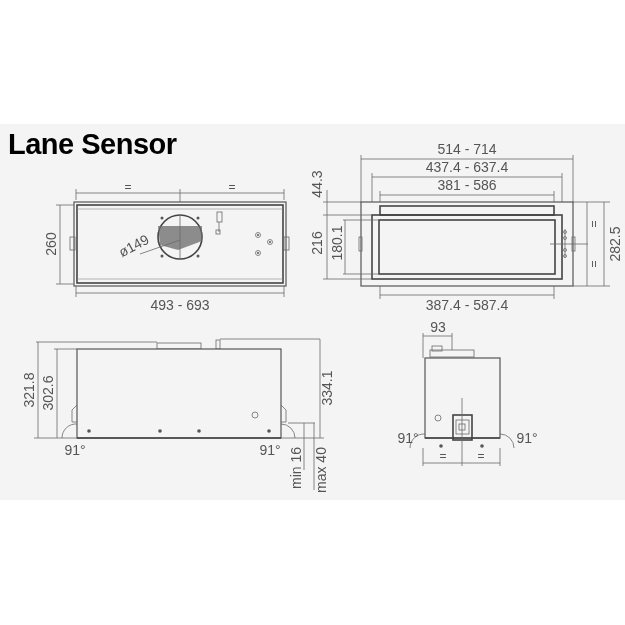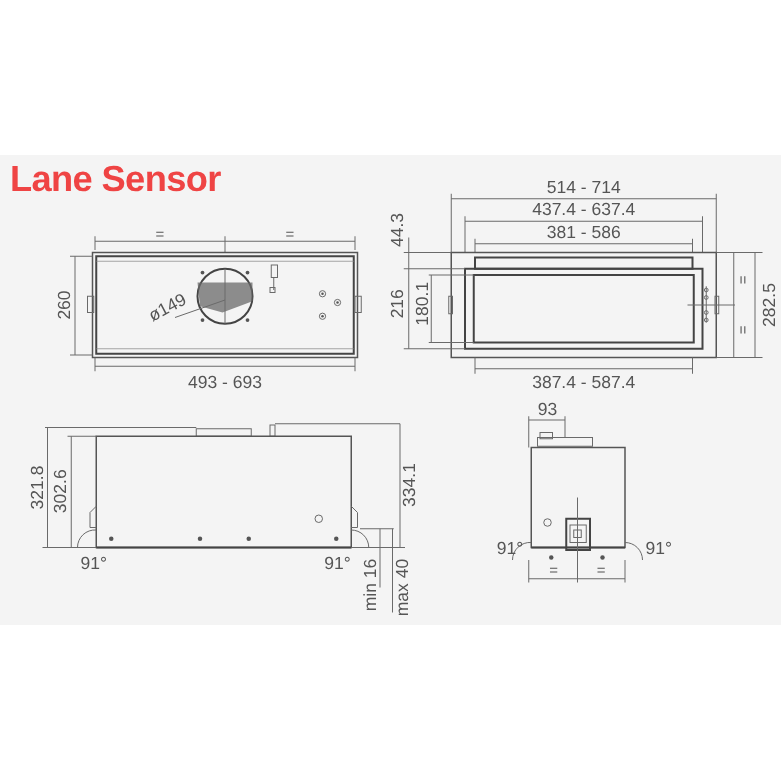--- a/index.html
+++ b/index.html
@@ -1,20 +1,20 @@
 <!DOCTYPE html>
 <html><head>
 <meta charset="utf-8">
 <style>
   html, body { margin: 0; padding: 0; background: #ffffff; }
   body { width: 625px; height: 625px; position: relative; overflow: hidden;
          font-family: "Liberation Sans", sans-serif; }
   .panel { position: absolute; left: 0; top: 124px; width: 625px; height: 376px; background: #f4f4f4; }
   .title { position: absolute; left: 8px; top: 128px; font-size: 29px; font-weight: bold;
-           color: #ef4444; letter-spacing: -0.5px; font-family: "Liberation Sans", sans-serif; }
+           color: #000000; letter-spacing: -0.5px; font-family: "Liberation Sans", sans-serif; }
   svg { position: absolute; left: 0; top: 0; }
   svg text { font-family: "Liberation Sans", sans-serif; fill: #555555; }
   .dim { font-size: 14px; }
   .eq { font-size: 12px; }
   .ln { stroke: #6a6a6a; stroke-width: 0.8; fill: none; }
   .thin { stroke: #8a8a8a; stroke-width: 0.6; fill: none; }
   .body { stroke: #555555; stroke-width: 1.2; fill: #f4f4f4; }
   .dark { stroke: #444444; stroke-width: 1.6; fill: none; }
   .dot { fill: #555555; }
 </style>

